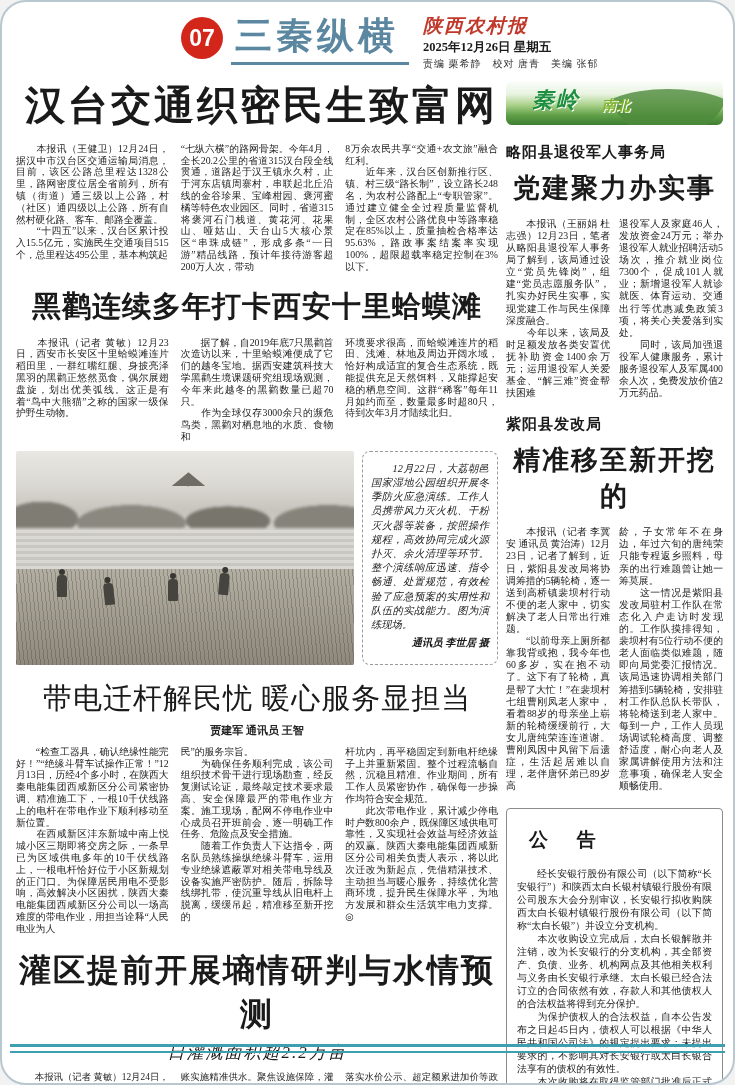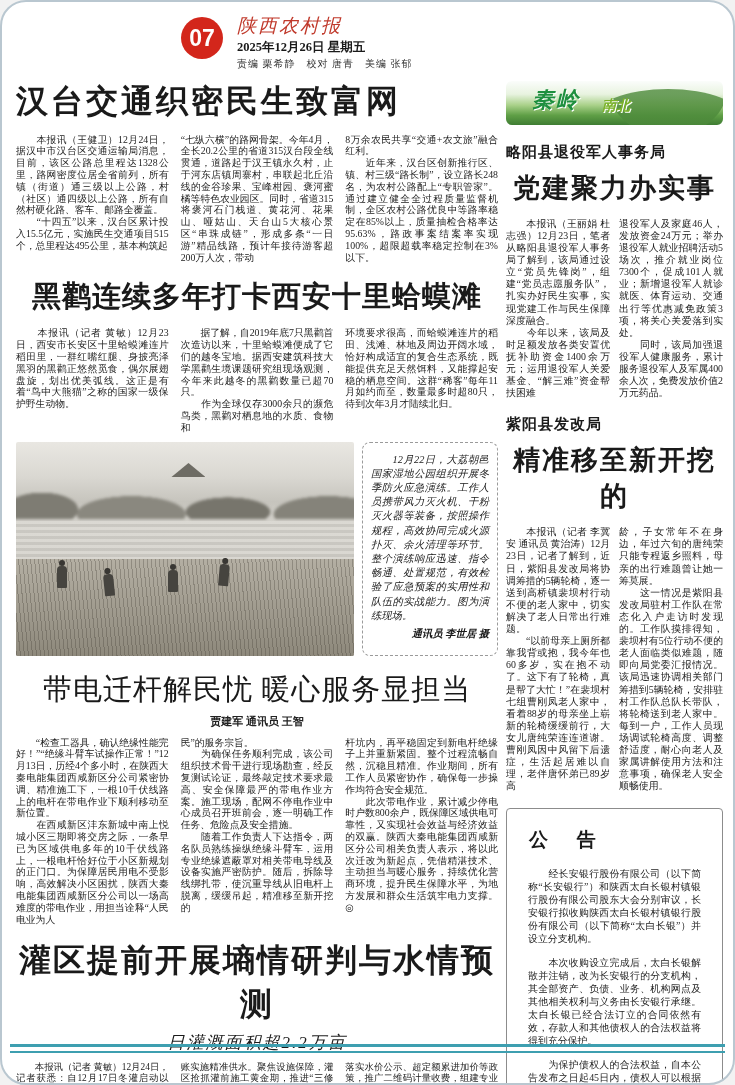--- a/index.html
+++ b/index.html
@@ -12,29 +12,29 @@
   
   .hdr{display:flex;align-items:flex-start;margin-left:165px;margin-bottom:6px;}
   .pgnum{
     width:42px;height:42px;border-radius:50%;background:#d3261b;color:#fff;
     font-family:"Liberation Sans",sans-serif;font-weight:bold;font-size:23px;
     display:flex;align-items:center;justify-content:center;flex:0 0 auto;margin-top:3px;
   }
   .sect{margin-left:8px;border-bottom:3px solid #5b87a0;padding:0 10px 4px 4px;}
   .sect-title{font-size:37px;font-weight:bold;color:#5b87a0;letter-spacing:4px;line-height:44px;}
   .mast{margin-left:14px;line-height:1.25;}
-  .mast-name{color:#c0392b;font-size:19px;font-weight:normal;font-style:italic;letter-spacing:2px;}
+  .mast-name{color:#c0392b;font-size:19px;font-weight:bold;font-style:italic;letter-spacing:2px;}
   .mast-date{font-size:12.5px;font-weight:bold;margin-top:2px;}
   .mast-staff{font-size:10px;color:#333;margin-top:3px;letter-spacing:1px;}
   
   .content{display:flex;gap:8px;}
   .main{width:482px;flex:0 0 auto;}
   .sidebar{width:217px;flex:0 0 auto;}
   
-  .h-a1{font-size:32px;font-weight:bold;text-align:left;letter-spacing:3px;margin:6px 0 14px;line-height:1.15;}
+  .h-a1{font-size:40px;font-weight:bold;text-align:right;letter-spacing:3px;margin:6px 0 14px;line-height:1.15;}
   .h-sans{font-family:"Liberation Sans","DejaVu Sans",sans-serif;font-weight:bold;}
   .h-a2{font-size:29px;text-align:center;letter-spacing:1px;margin:14px 0 10px;}
   .h-a3{font-size:29px;font-weight:normal;text-align:center;letter-spacing:1px;margin:14px 0 4px;}
   .h-a4{font-size:32px;font-weight:bold;text-align:center;letter-spacing:2px;margin:14px 0 4px;}
   .subhead{font-size:17px;text-align:center;font-style:italic;letter-spacing:2px;margin:2px 0 8px;}
   .byline{font-size:11px;font-weight:bold;text-align:center;margin:2px 0 8px;color:#222;}
   .cols{display:flex;gap:12px;}
   .col{flex:1;font-size:9.8px;line-height:11.8px;text-align:justify;white-space:pre-line;margin:0;color:#222;}
   .cols2{display:flex;gap:9px;}
   .a4 .col{font-size:9.4px;line-height:11px;}
@@ -74,33 +74,36 @@
     text-shadow:1px 1px 0 #fff;font-style:italic;letter-spacing:2px;}
   .banner-sub{position:absolute;left:96px;top:16px;font-size:14px;font-weight:bold;color:#7bb32a;
     font-style:italic;text-shadow:1px 1px 0 #fff;}
   .kicker{font-size:15px;font-weight:bold;margin:6px 0 8px;letter-spacing:1px;}
   .h-b{font-size:27px;text-align:center;letter-spacing:2px;margin:4px 0 12px;}
   .sidebar .col{font-size:9.9px;line-height:12.1px;}
   .sb-art{margin-bottom:16px;}
   
   .notice{border:1px solid #8c8c8c;border-radius:4px;padding:18px 10px 14px;margin-top:6px;}
   .notice-title{font-size:19px;font-weight:bold;text-align:left;letter-spacing:12px;margin-bottom:14px;text-indent:12px;}
-  .notice p{font-size:9.9px;line-height:13px;text-align:justify;margin:11px;white-space:pre-line;color:#222;}
+  .notice p{font-size:9.9px;line-height:13px;text-align:justify;margin:0;white-space:pre-line;color:#222;}
   .notice .contacts{text-align:center;margin-top:12px;line-height:14px;}
   
   .bottom-rules{position:absolute;left:8px;right:8px;bottom:26px;}
   .bottom-rules div{height:2.5px;background:#3e9fb0;margin-bottom:4px;}
 </style>
 </head>
 <body>
 
 <div class="page">
 
   <div class="hdr">
     <div class="pgnum">07</div>
+    <div class="sect">
+      <span class="sect-title">三秦纵横</span>
+    </div>
     <div class="mast">
       <div class="mast-name">陕西农村报</div>
       <div class="mast-date">2025年12月26日 星期五</div>
       <div class="mast-staff">责编 栗希静　校对 唐青　美编 张郁</div>
     </div>
   </div>
 
   <div class="content">
 
     <div class="main">

